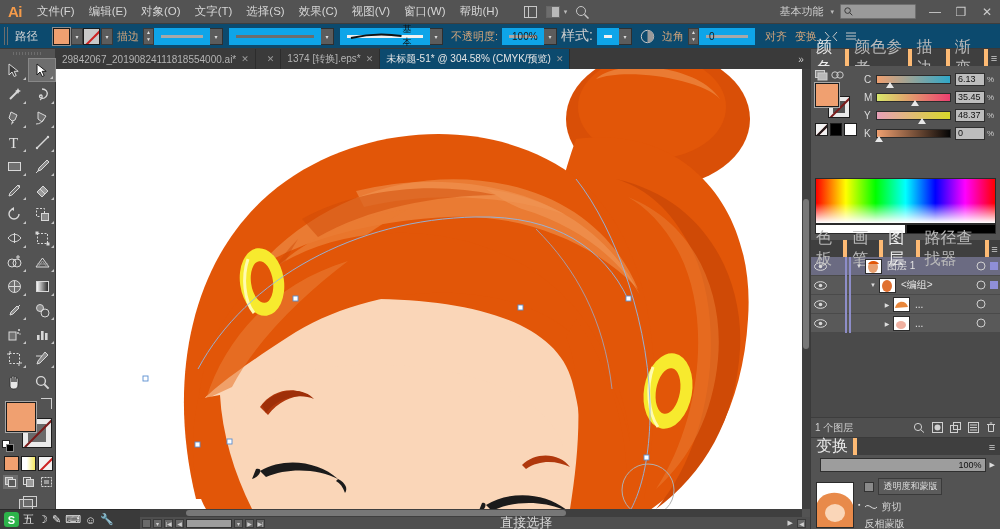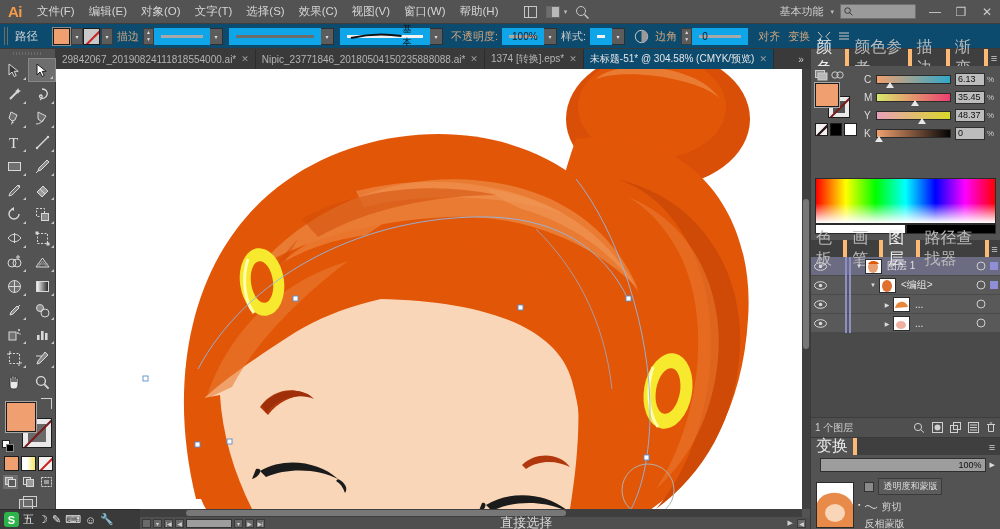--- a/index.html
+++ b/index.html
@@ -78,21 +78,21 @@
     font-size: 10px; display: flex; align-items: center; padding: 0 3px;
   }
   .field.dark { background: #6d6d6d; color: #ddd; }
   .field.white { background: #f0f0f0; }
   .field-drop {
     width: 13px; height: 17px; background: #5c5c5c; border: 1px solid #2f2f2f;
     border-left: none; display: flex; align-items: center; justify-content: center;
     font-size: 6px; color: #ddd;
   }
   .cb-text { font-size: 11px; color: #cfa37a; padding: 0 4px; white-space: nowrap;}
-  .cb-text2 { font-size: 11px; color: #cdcdcd; padding: 0 4px; white-space: nowrap;}
+  .cb-text2 { font-size: 14px; color: #cdcdcd; padding: 0 4px; white-space: nowrap;}
   .cb-icon-btn { width:20px;height:18px;display:flex;align-items:center;justify-content:center;}
 
   
   .tabbar {
     position: absolute; left: 56px; top: 49px; width: 754px; height: 20px;
     background: #3a3a3a; display: flex; align-items: stretch; overflow: hidden;
   }
   .doc-tab {
     display: flex; align-items: center; padding: 0 6px; font-size: 10px;
     color: #b4b4b4; background: #3a3a3a; border-right: 1px solid #2c2c2c;
@@ -411,21 +411,20 @@
         </svg>
     </div>
   </div>
 
   <div class="tabbar">
     <div class="doc-tab">
       <span>29842067_20190824111818554000.ai*</span>
       <span class="tab-close">✕</span>
     </div>
     <div class="doc-tab">
-      <span>Nipic_23771846_20180504150235888088.ai*</span>
       <span class="tab-close">✕</span>
     </div>
     <div class="doc-tab">
       <span>1374 [转换].eps*</span>
       <span class="tab-close">✕</span>
     </div>
     <div class="doc-tab active">
       <span>未标题-51* @ 304.58% (CMYK/预览)</span>
       <span class="tab-close">✕</span>
     </div>

